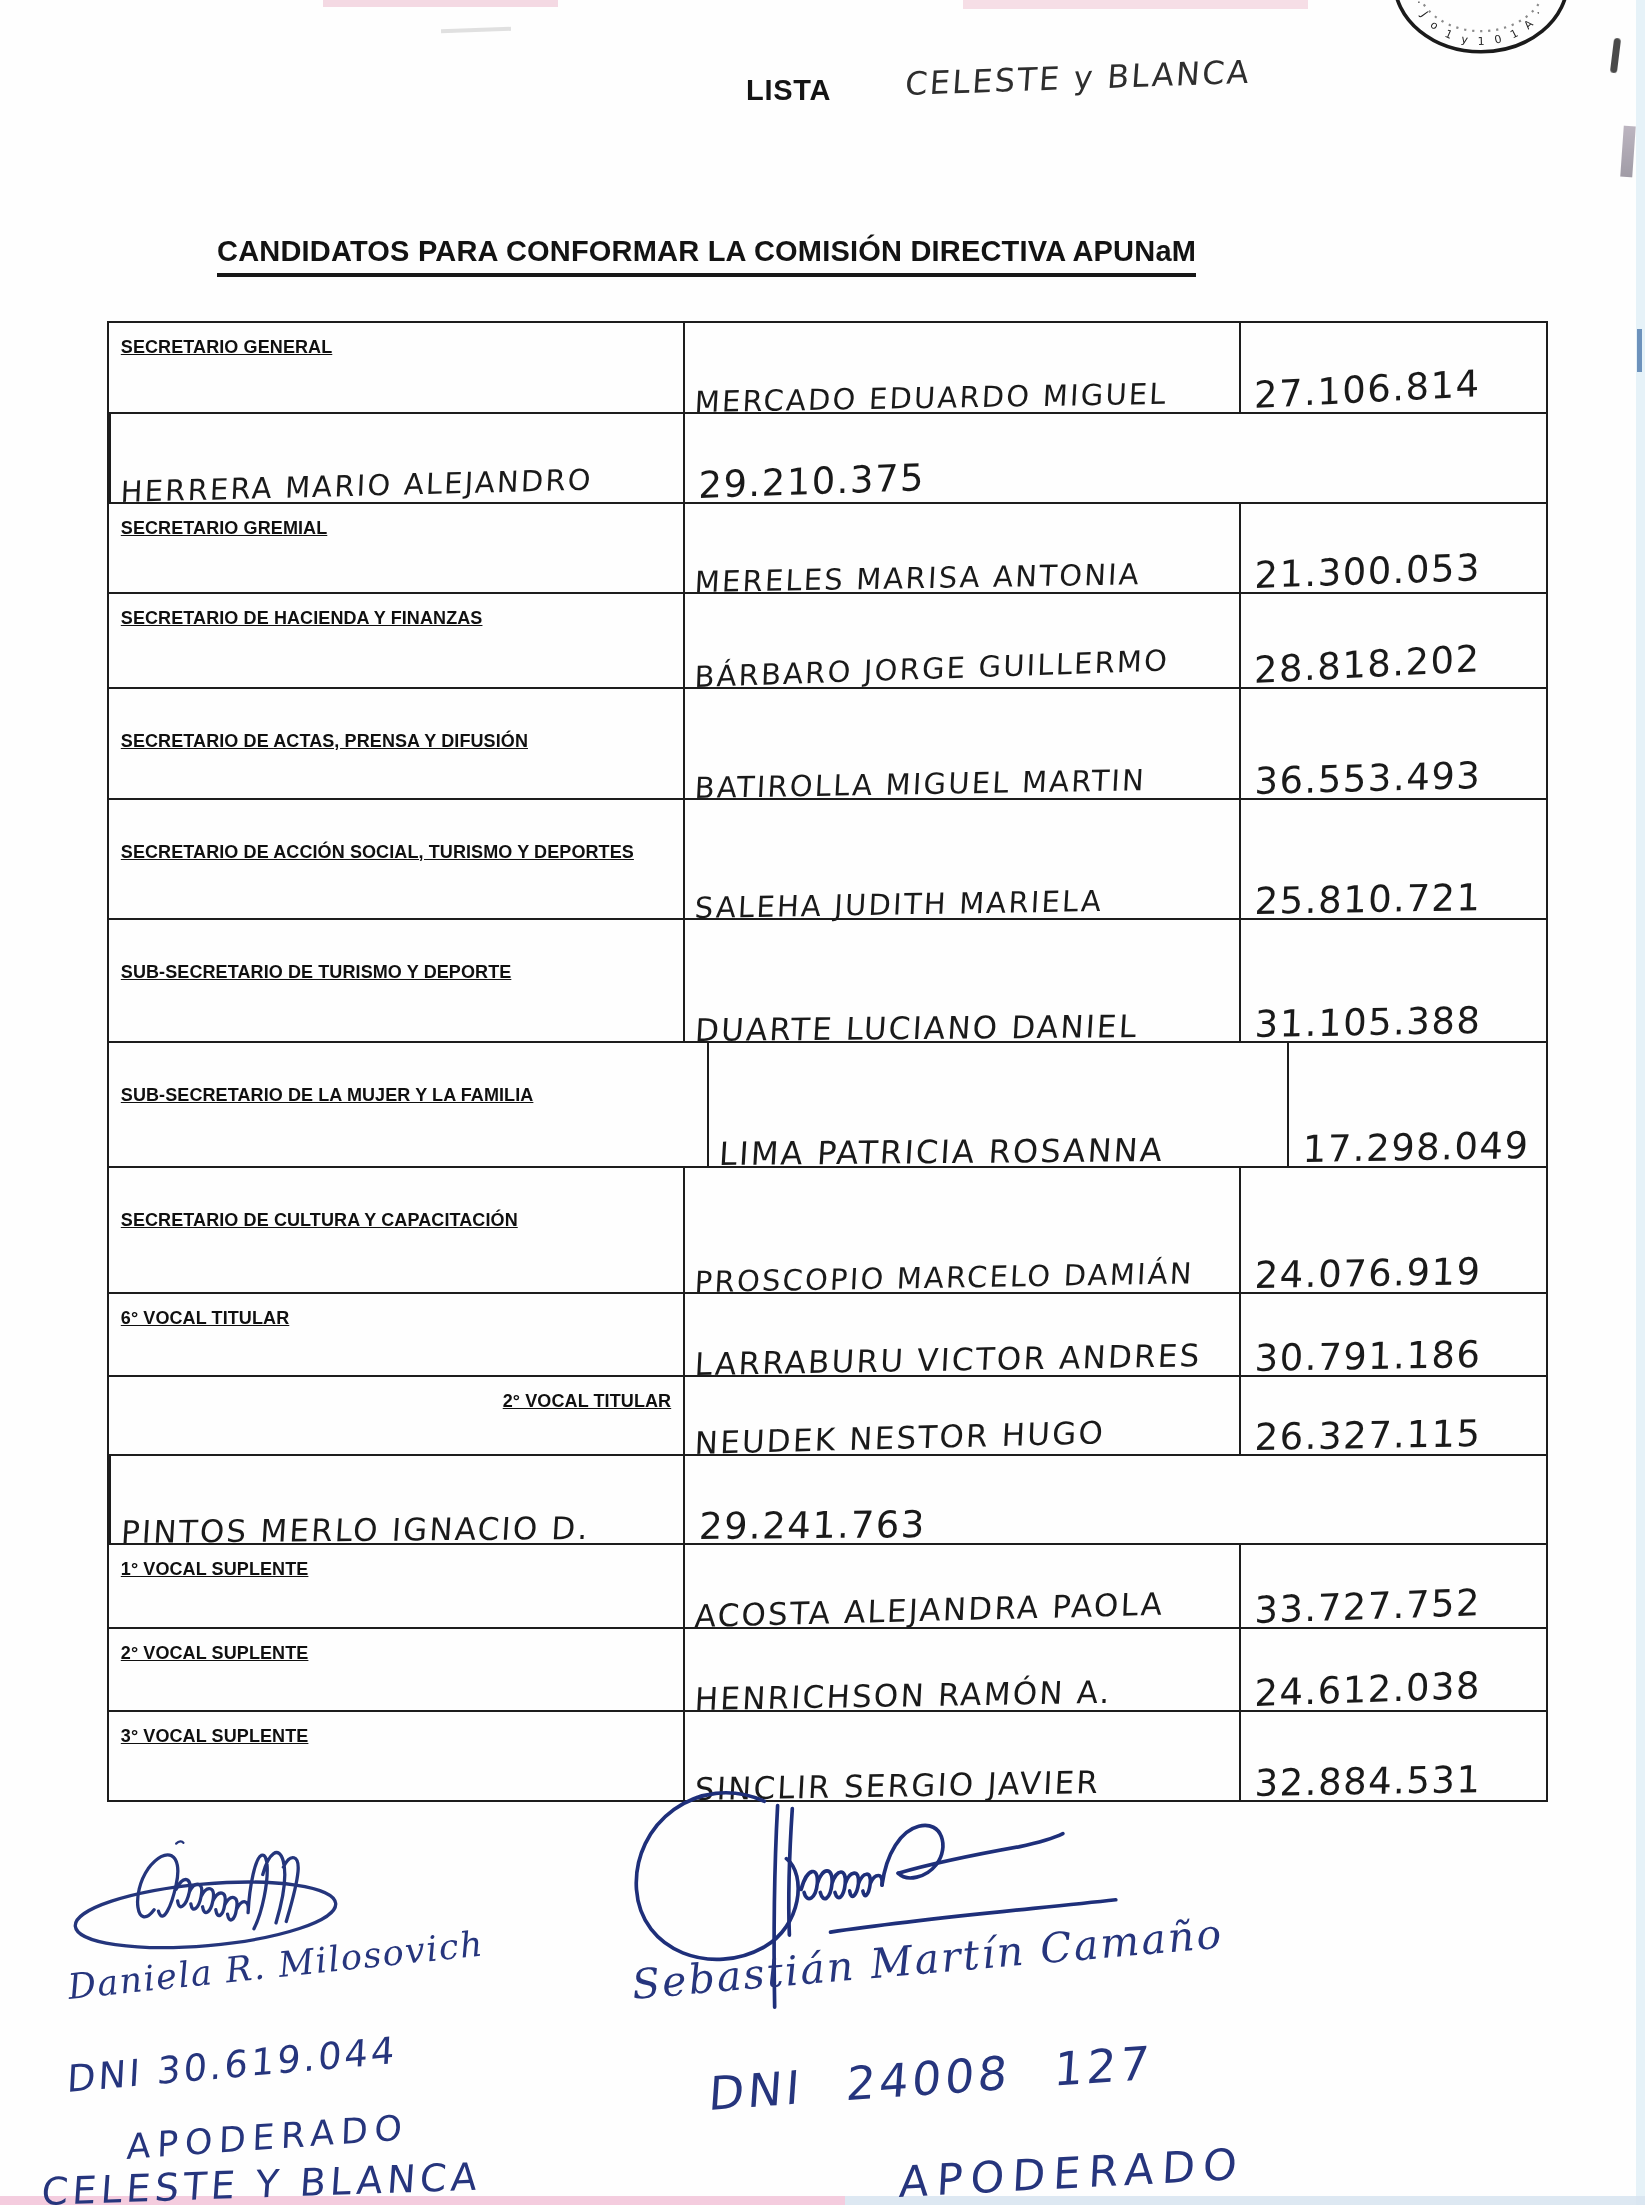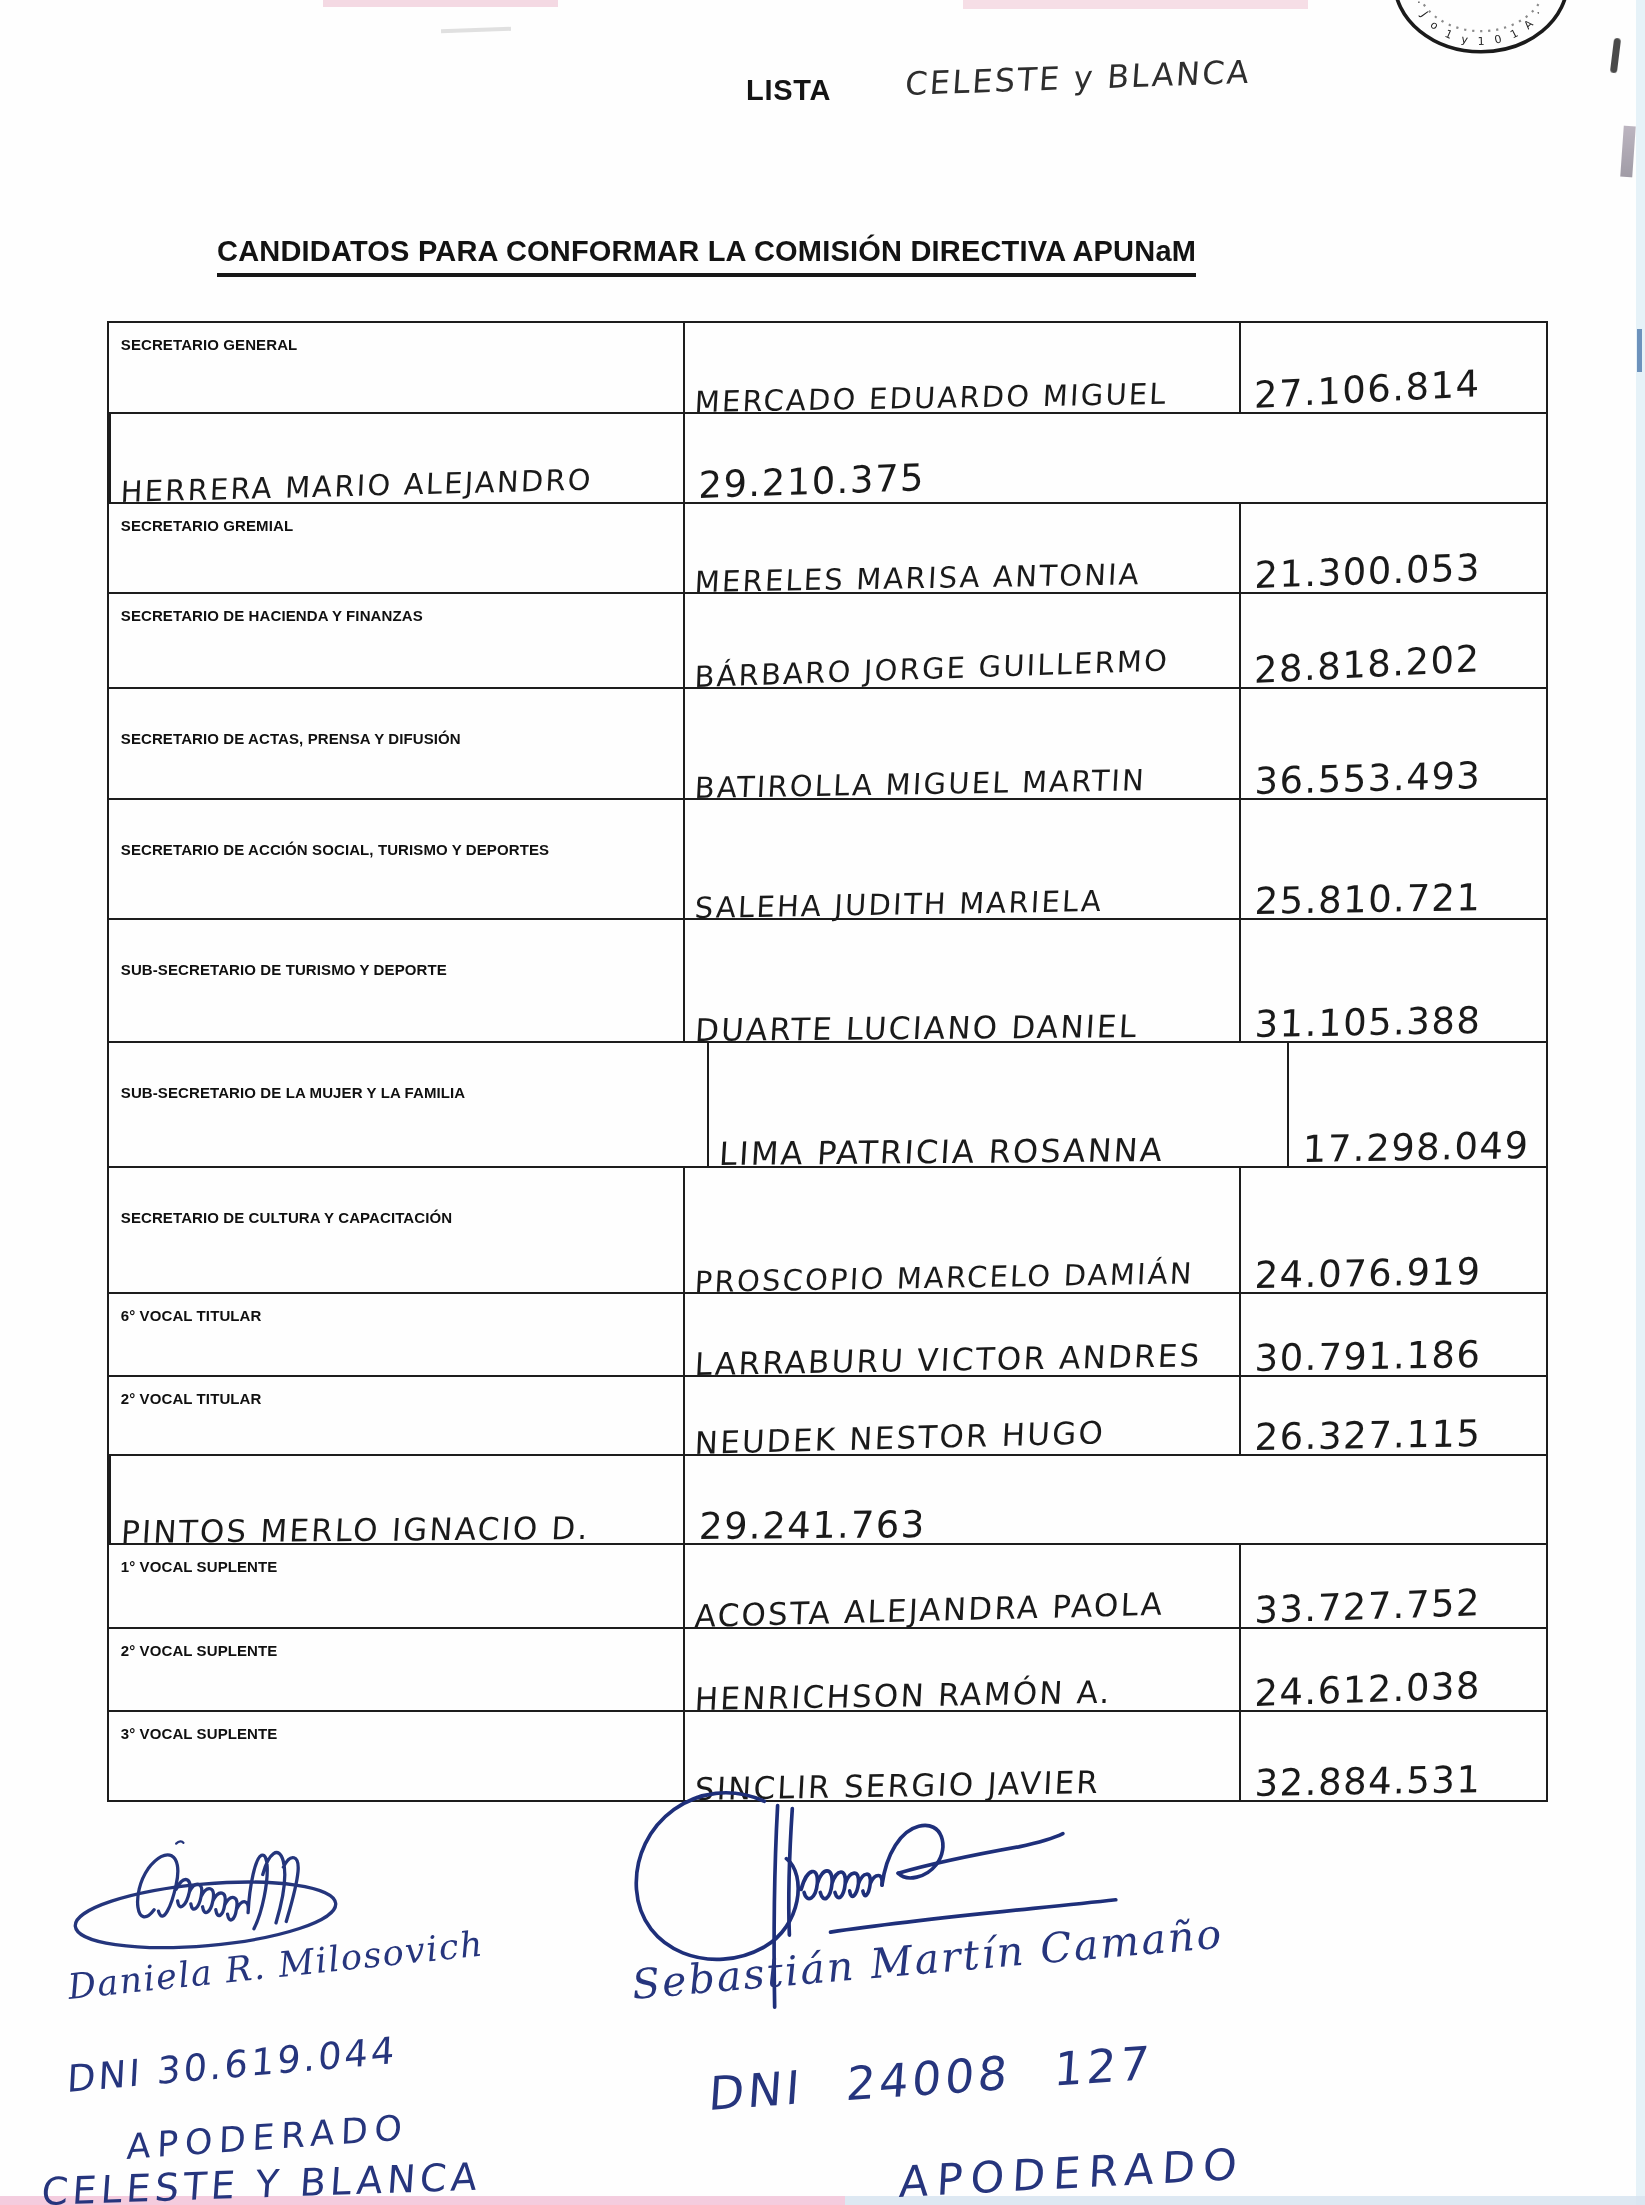--- a/index.html
+++ b/index.html
@@ -11,22 +11,22 @@
   .lista-label{font-weight:bold;font-size:29px;color:#141414;letter-spacing:0.7px;}
   .hand-ink{font-family:"DejaVu Sans",sans-serif;color:#2e2e2e;font-size:32px;letter-spacing:2.2px;
             transform:rotate(-2deg) skewX(-6deg);transform-origin:left bottom;white-space:nowrap;}
   .doc-title{font-weight:bold;font-size:29px;color:#131313;letter-spacing:0.2px;
              border-bottom:4.4px solid #171717;padding-bottom:5.1px;white-space:nowrap;}
 
   
   .tbl{position:absolute;left:107px;top:321px;width:1441px;border:2.9px solid #1d1d1d;box-sizing:border-box;}
   .trow{display:grid;grid-template-columns:574px 556px 1fr;border-bottom:2.9px solid #1d1d1d;position:relative;}
   .trow:last-child{border-bottom:none;}
-  .cpos{padding:9.6px 11.8px 0 11.8px;font-weight:bold;font-size:15px;line-height:1.62;color:#101010;
-        box-sizing:border-box;letter-spacing:0.1px;}
+  .cpos{padding:9.6px 11.8px 0 11.8px;font-weight:bold;font-size:18px;line-height:1.62;color:#101010;
+        box-sizing:border-box;letter-spacing:0.1px;text-decoration:underline;}
   .just{text-align:justify;margin-top:28px;}
   .cname,.cdni{border-left:2.9px solid #1d1d1d;position:relative;}
   .hand{position:absolute;bottom:-6.6px;left:8.8px;font-family:"DejaVu Sans",sans-serif;color:#1a1a1a;
         letter-spacing:2.2px;white-space:nowrap;transform-origin:left bottom;}
   .dni{font-size:37px;letter-spacing:1.5px;left:13.2px;bottom:-5.1px;}
 
   
   .sig-script{font-family:"DejaVu Serif",serif;font-style:italic;color:#26357d;white-space:nowrap;
               transform-origin:left bottom;}
   .sig-print{font-family:"DejaVu Sans",sans-serif;color:#26357d;white-space:nowrap;
@@ -150,21 +150,21 @@
       </div>
       <div class="trow" style="height: 81px;">
         <div class="cpos">6° VOCAL TITULAR</div>
         <div class="cname">
           <span class="hand" style="font-size: 31px; transform: rotate(-1deg) skewX(-4deg);">LARRABURU VICTOR ANDRES</span>
         </div>
         <div class="cdni">
           <span class="hand dni" style="transform: rotate(-1deg) skewX(-3deg);">30.791.186</span>
         </div>
       </div>
-      <div class="trow" style="height: 77px;">
+      <div class="trow" style="height: 77px; text-align: right;">
         <div class="cpos">2° VOCAL TITULAR</div>
         <div class="cname">
           <span class="hand" style="font-size: 31px; transform: rotate(-1.5deg) skewX(-4deg);">NEUDEK NESTOR HUGO</span>
         </div>
         <div class="cdni">
           <span class="hand dni" style="transform: rotate(-1deg) skewX(-3deg);">26.327.115</span>
         </div>
       </div>
       <div class="trow" style="height: 87px;">
         <div class="cname">

